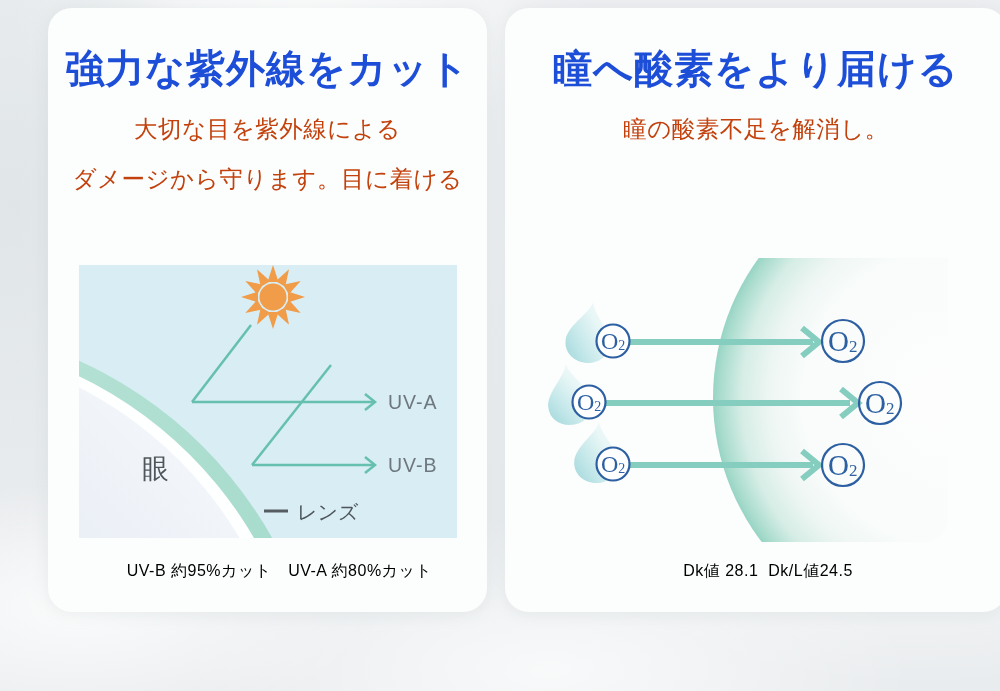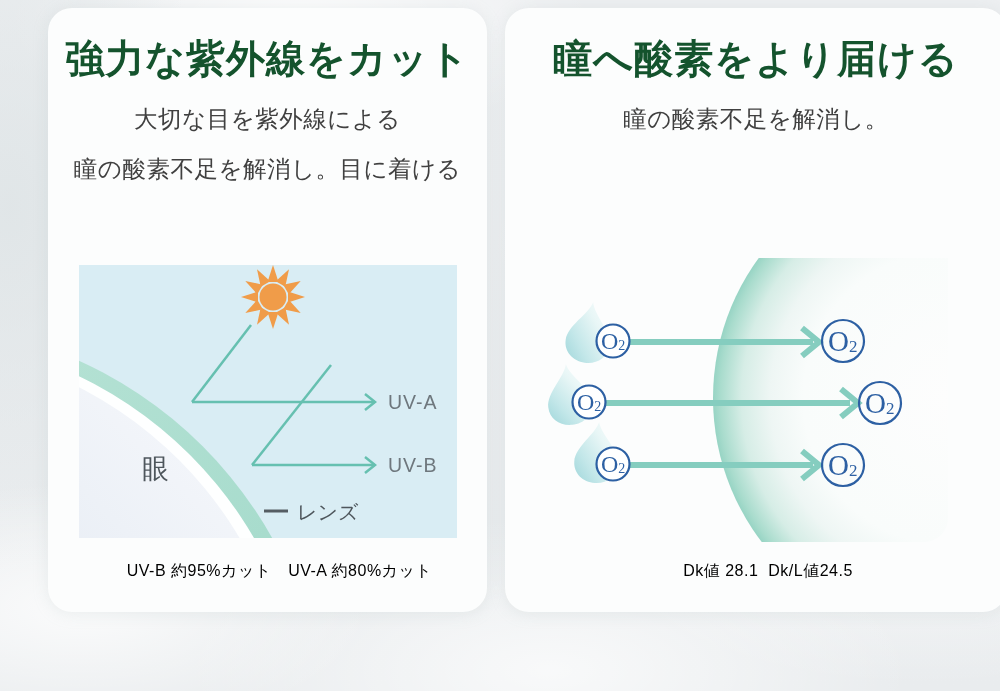--- a/index.html
+++ b/index.html
@@ -19,27 +19,27 @@
       radial-gradient(380px 160px at 75% 35%, rgba(255,255,255,.5), rgba(255,255,255,0) 70%),
       linear-gradient(#edeff1,#e9ecee);
   }
   .card{
     position:absolute;top:8px;height:604px;background:#fcfdfd;
     border-radius:24px;box-shadow:0 2px 16px rgba(160,175,180,.18);
   }
   .card.left{left:48px;width:439px;}
   .card.right{left:505px;width:502px;}
   .card-title{
-    margin:0;padding-top:28px;text-align:center;
-    font-size:39px;font-weight:bold;letter-spacing:1px;color:#14532d;
+    margin:10px;padding-top:28px;text-align:center;
+    font-size:39px;font-weight:bold;letter-spacing:1px;color:#1d4ed8;
     line-height:46px;
   }
   .card-body{
     margin-top:12px;text-align:center;
-    font-size:23.5px;color:#404040;letter-spacing:.5px;
+    font-size:23.5px;color:#c2410c;letter-spacing:.5px;
   }
   .card-body div{line-height:50px;white-space:pre;}
   .diagram-left{
     position:absolute;left:50%;transform:translateX(-50%);top:257px;
     width:378px;height:273px;display:block;
   }
   .diagram-right{
     position:absolute;left:0;top:250px;width:443px;height:284px;display:block;
     border-bottom-right-radius:24px;
   }
@@ -52,21 +52,21 @@
 </style>
 </head>
 <body>
 
 <div class="bg-texture"></div>
 
 <section class="card left">
   <h2 class="card-title">強力な紫外線をカット</h2>
   <div class="card-body">
     <div>大切な目を紫外線による</div>
-    <div>瞳の酸素不足を解消し。目に着ける</div>
+    <div>ダメージから守ります。目に着ける</div>
   </div>
 
   <svg class="diagram-left" viewBox="0 0 378 273">
     <defs>
       <linearGradient id="mintGrad" x1="0" y1="0" x2="1" y2="1">
         <stop offset="0" stop-color="#c6e9dd"></stop>
         <stop offset="1" stop-color="#93d3c2"></stop>
       </linearGradient>
       <linearGradient id="eyeGrad" x1="0" y1="1" x2="1" y2="0">
         <stop offset="0" stop-color="#c3cde0"></stop>

